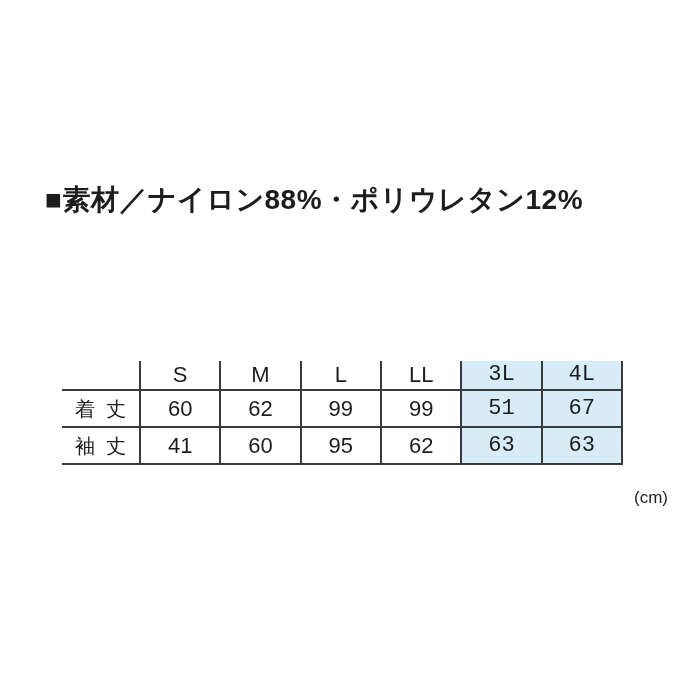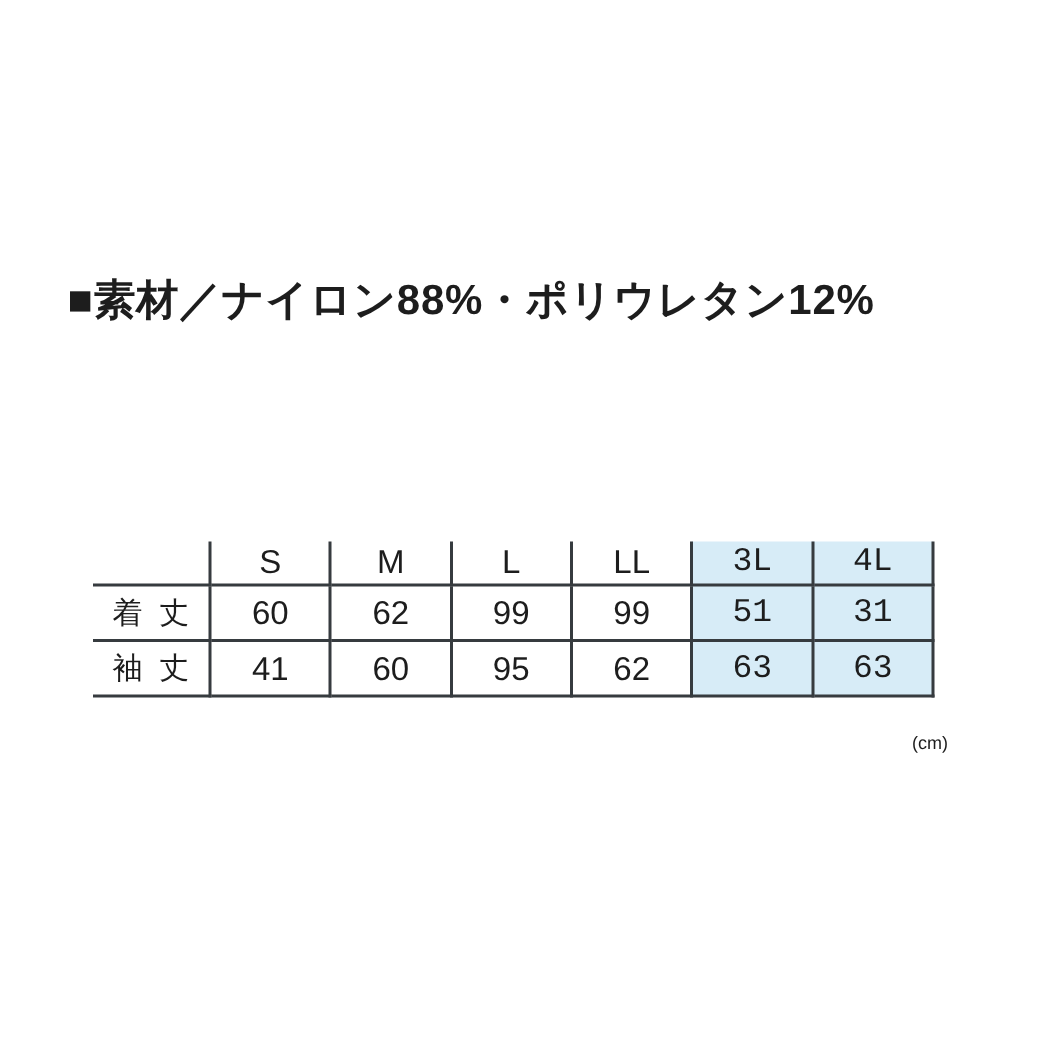--- a/index.html
+++ b/index.html
@@ -66,23 +66,23 @@
     padding: 4px 13px;
     text-align: justify;
     text-align-last: justify;
   }
   
   table.size-table .hl { background: var(--hl-bg, #d7ecf7); font-family: Liberation Mono, monospace; }
 
   
   .unit-label {
     position: absolute;
-    left: 608px;
+    left: 634px;
     top: 488px;
-    font-size: 12px;
+    font-size: 17px;
     color: var(--text-c, #1d1d1d);
     white-space: nowrap;
   }
 </style>
 </head>
 <body style="--hl-bg: #d7ecf7; --border-c: #363b3f; --text-c: #1d1d1d;">
 
 <div class="intro">
   <div class="intro-line">■素材／ナイロン88%・ポリウレタン12%</div>
 </div>
@@ -104,21 +104,21 @@
         </tr>
     </thead>
     <tbody>
         <tr>
           <th class="row-label">着丈</th>
           <td>60</td>
           <td>62</td>
           <td>99</td>
           <td>99</td>
           <td class="hl">51</td>
-          <td class="hl">31</td>
+          <td class="hl">67</td>
         </tr>
         <tr>
           <th class="row-label">袖丈</th>
           <td>41</td>
           <td>60</td>
           <td>95</td>
           <td>62</td>
           <td class="hl">63</td>
           <td class="hl">63</td>
         </tr>

